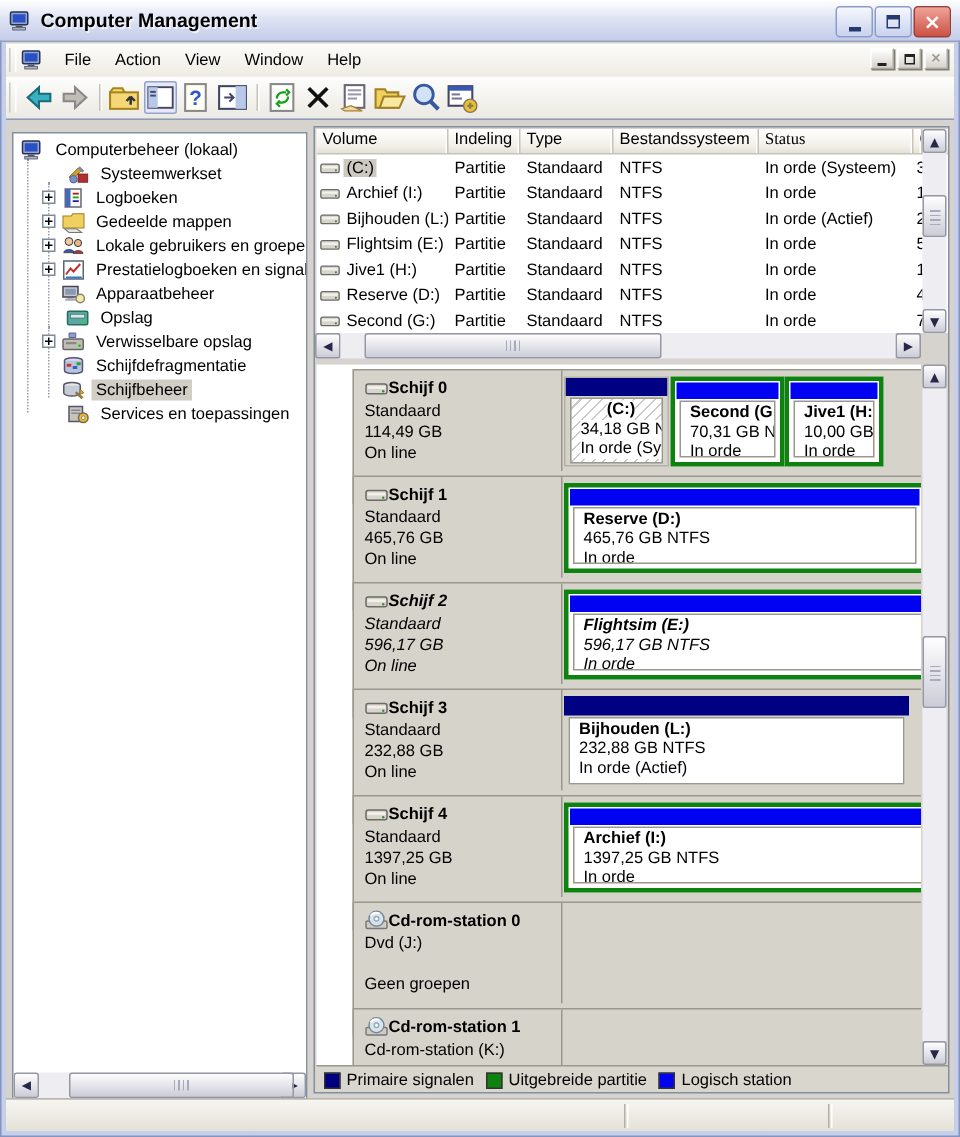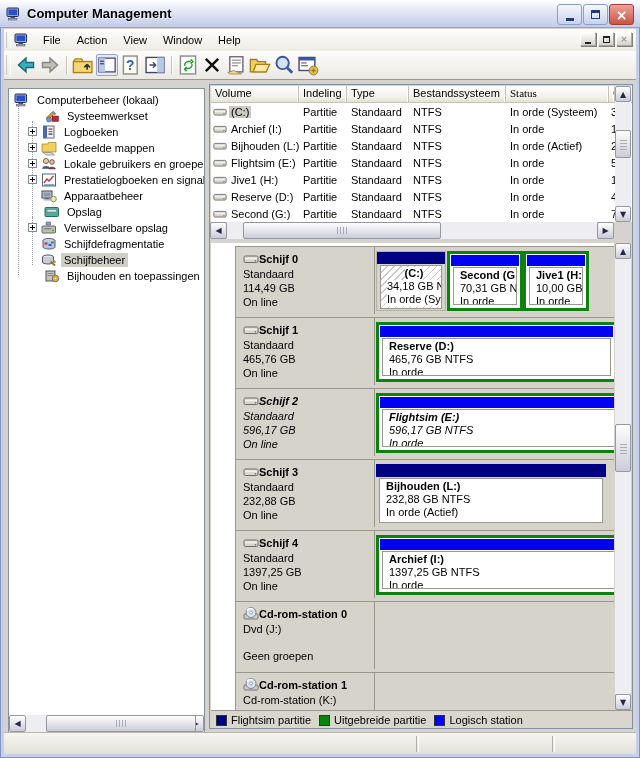--- a/index.html
+++ b/index.html
@@ -471,21 +471,21 @@
 
           <span class="icon16">
             <svg viewBox="0 0 16 16">
               <rect x="2" y="3" width="9" height="10" fill="#c8c4bc" stroke="#556"></rect>
               <rect x="3.5" y="5" width="6" height="1" fill="#889"></rect>
               <rect x="3.5" y="7" width="6" height="1" fill="#889"></rect>
               <circle cx="11.5" cy="10.5" r="3.2" fill="#e8c030" stroke="#765"></circle>
               <circle cx="11.5" cy="10.5" r="1.2" fill="#fff" stroke="#765" stroke-width="0.5"></circle>
             </svg>
           </span>
-          <span class="tree-label ns">Bijhouden en toepassingen</span>
+          <span class="tree-label ns">Services en toepassingen</span>
         </div>
       </div>
     <div class="hscroll" style="left:0;right:0;bottom:0">
       <span class="sb-btn">◀</span>
       <span class="sb-track">
           <span class="sb-thumb" style="left:20px;top:0;bottom:0;width:150px">
             <span class="grip-h"></span>
           </span>
         </span>
       <span class="sb-btn">▶</span>
@@ -851,21 +851,21 @@
             <span class="grip-v"></span>
           </span>
         </span>
       <span class="sb-btn">▼</span>
     </div>
 
     <div class="legend">
 
     <span class="leg-item">
           <span class="leg-sq" style="background: rgb(0, 0, 130);"></span>
-          <span class="leg-label">Flightsim partitie</span>
+          <span class="leg-label">Primaire signalen</span>
         </span>
         <span class="leg-item">
           <span class="leg-sq" style="background: rgb(14, 130, 14);"></span>
           <span class="leg-label">Uitgebreide partitie</span>
         </span>
         <span class="leg-item">
           <span class="leg-sq" style="background: rgb(2, 2, 242);"></span>
           <span class="leg-label">Logisch station</span>
         </span>
       </div>

